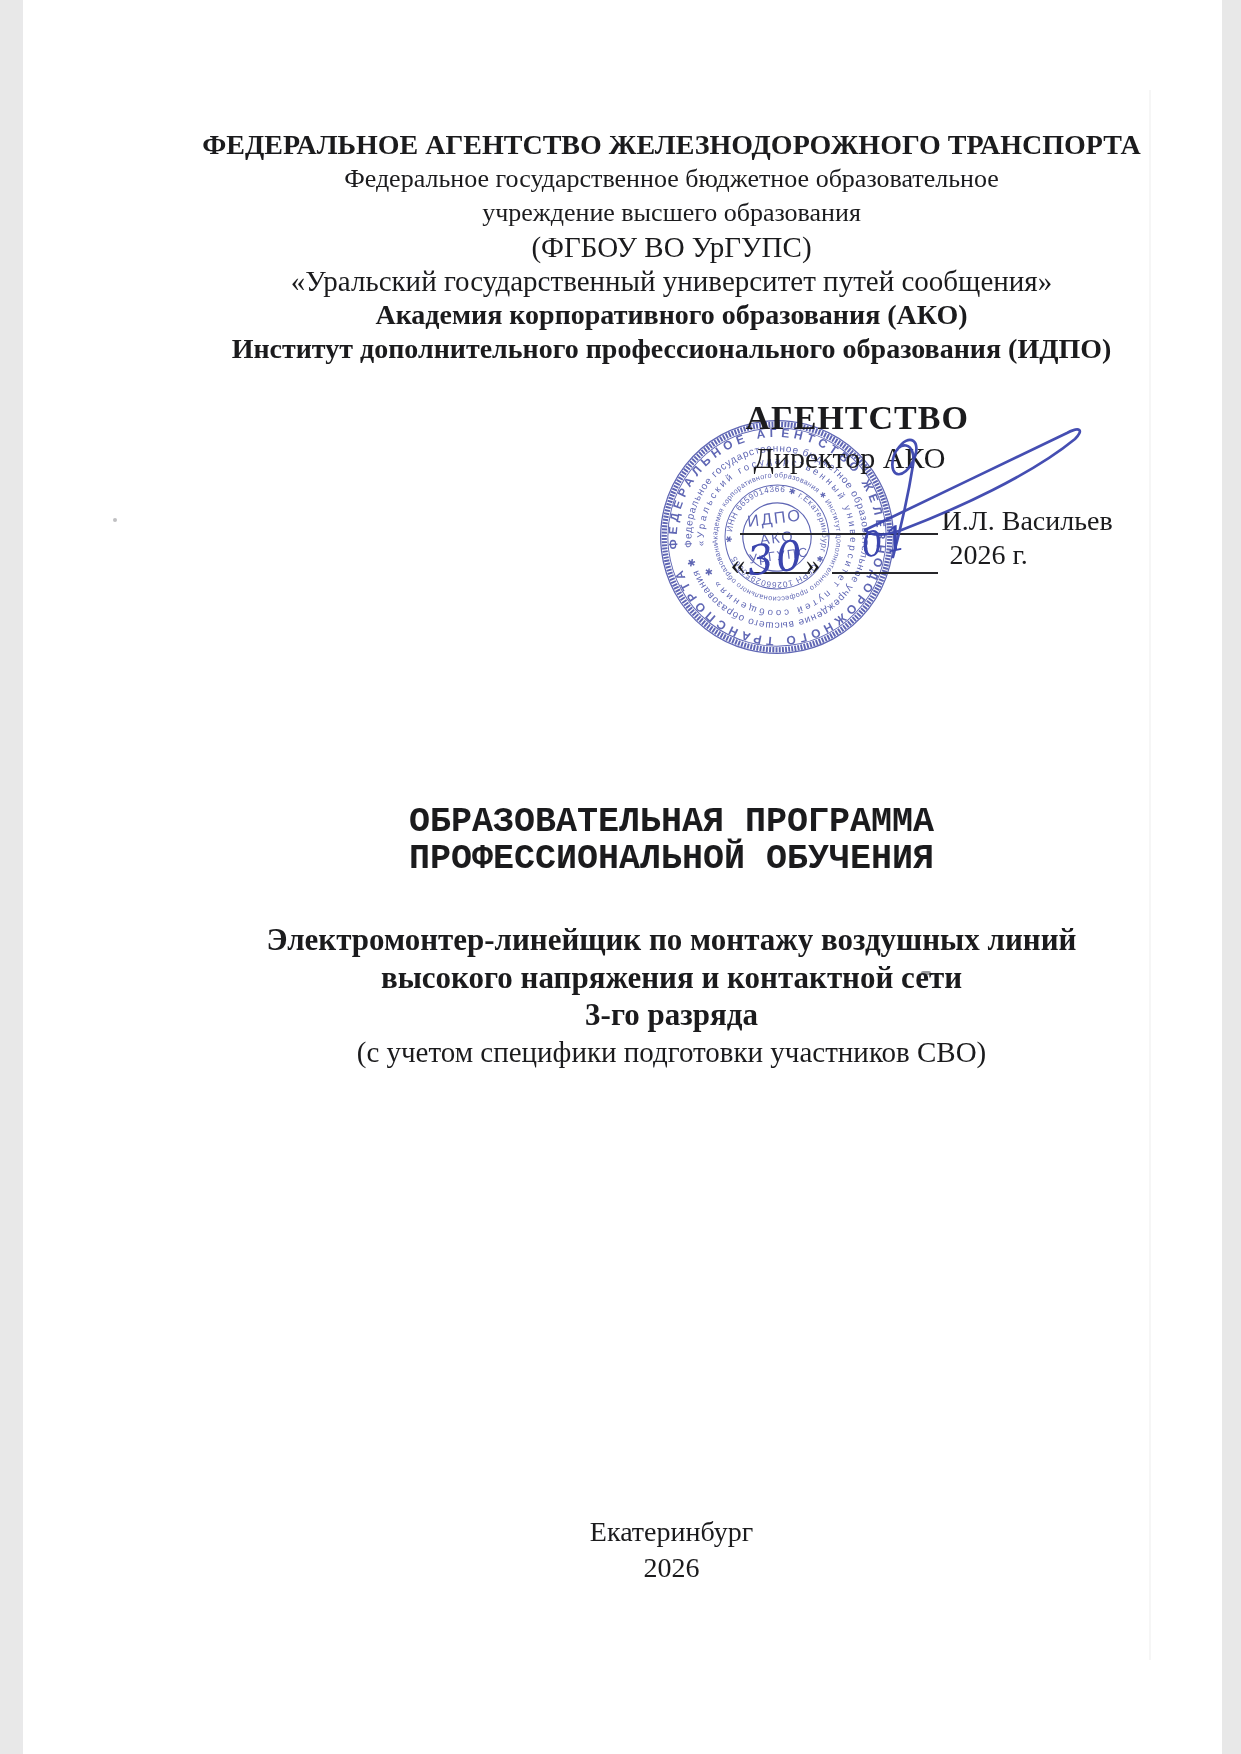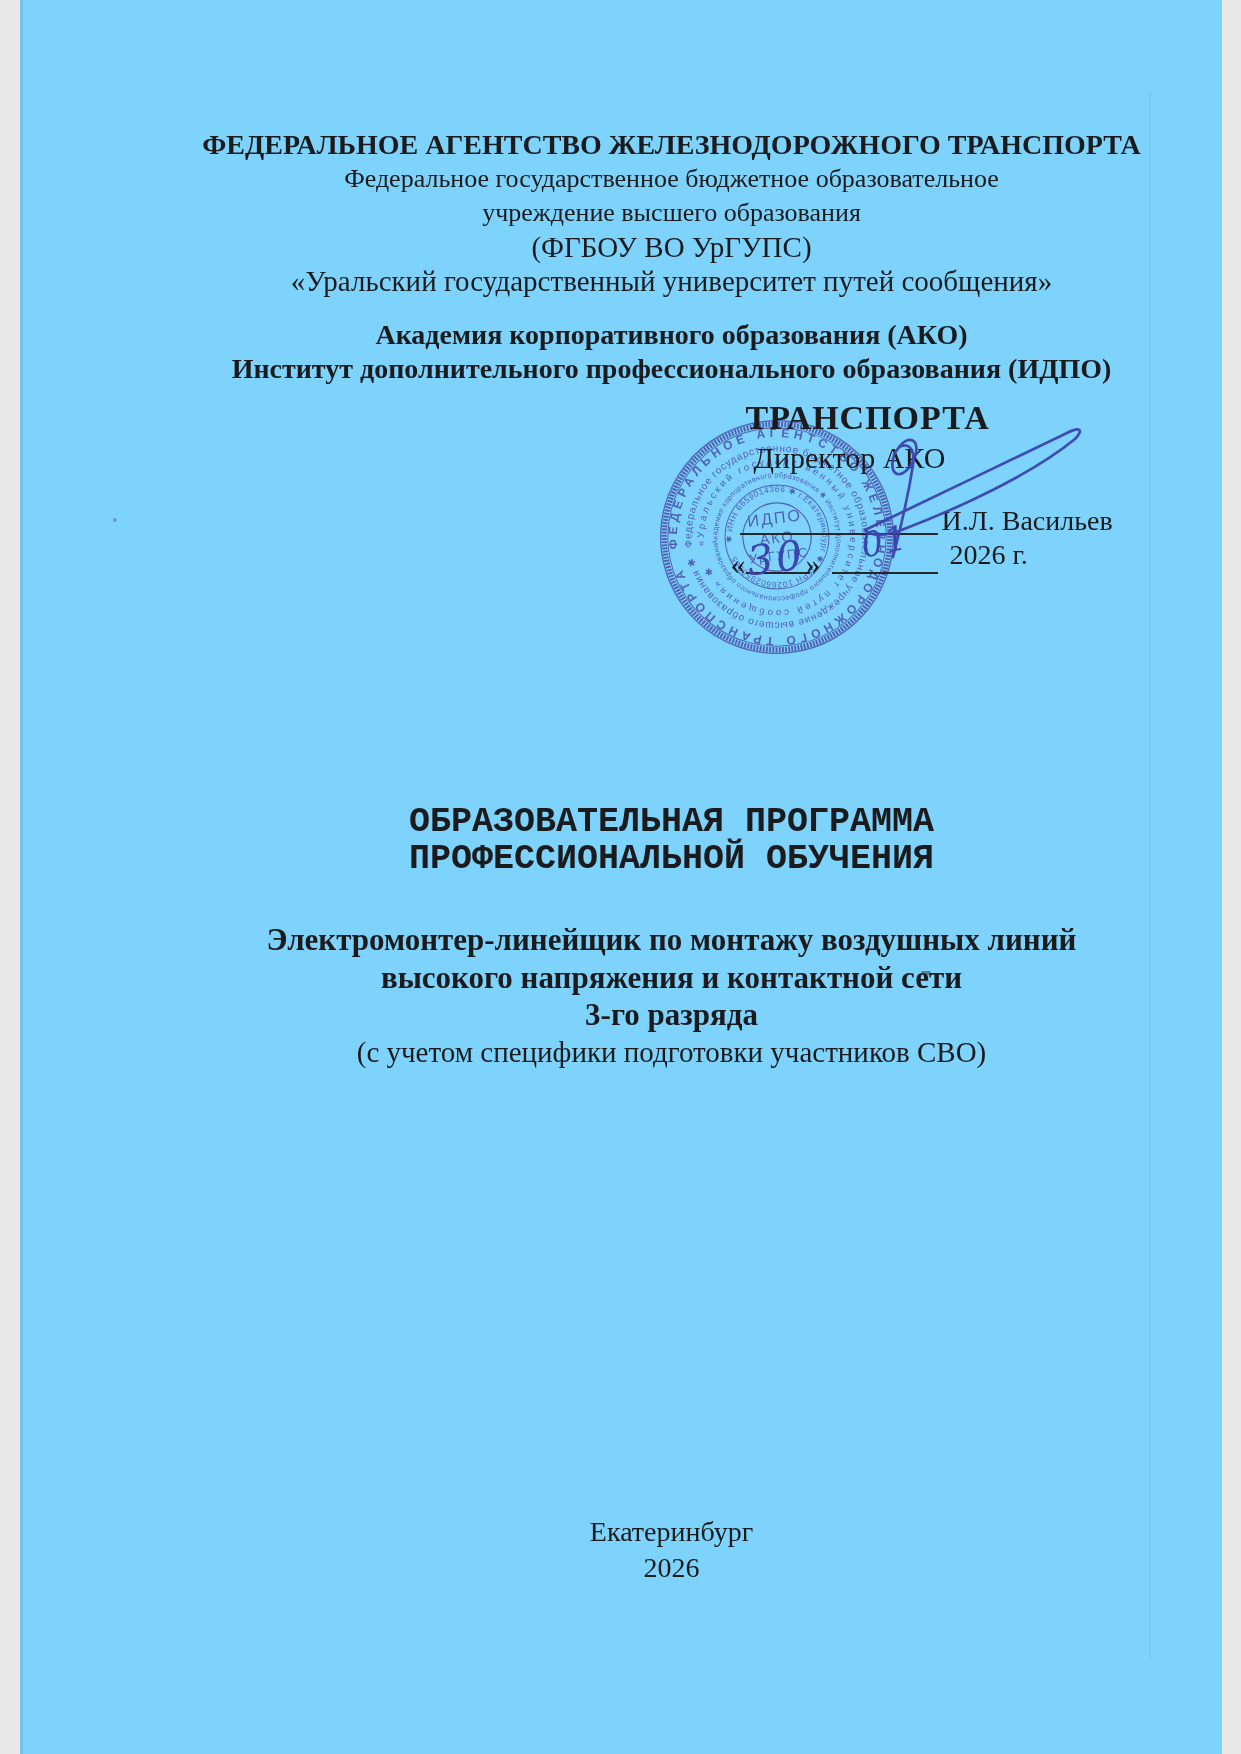--- a/index.html
+++ b/index.html
@@ -1,30 +1,30 @@
 <!DOCTYPE html>
 <html><head>
 <meta charset="utf-8">
 <style>
   html,body{margin:0;padding:0;background:#e8e8e8;}
   .page{
     position:relative; width:1202px; height:1754px; margin:0 auto;
-    background:#7dd3fc; overflow:hidden;
+    background:#ffffff; overflow:hidden;
     font-family:"Liberation Serif","DejaVu Serif",serif;
     color:#1b1b1d;
   }
   .centercol{position:absolute; left:140px; width:1024px; text-align:center;}
   
   .letterhead{top:128px;}
   .lh-line{line-height:34px; white-space:nowrap;}
   .lh1{font-size:28px; font-weight:bold;}
   .lh2,.lh3{font-size:26px;}
   .lh4{font-size:29px;}
   .lh5{font-size:29px;}
-  .lh6{font-size:28px; font-weight:bold;margin-top:20px;}
+  .lh6{font-size:28px; font-weight:bold;}
   .lh7{font-size:28px; font-weight:bold;}
   
   .approval-label{position:absolute; left:726px; top:399px; font-size:34px; font-weight:bold; letter-spacing:1px; z-index:4;}
   .approver-title{position:absolute; left:734px; top:441px; font-size:30px; z-index:4;}
   .signer-name{position:absolute; left:922px; top:505px; font-size:28px; z-index:4;}
   .year-label{position:absolute; left:930px; top:539px; font-size:28px; z-index:4;}
   .quote{position:absolute; top:547px; font-size:30px; z-index:4;}
   .quote-open{left:711px;}
   .quote-close{left:786px;}
   .fill-line{position:absolute; height:2px; background:#26262a; z-index:4;}
@@ -88,21 +88,21 @@
       <text font-size="10" letter-spacing="2.8" fill="#4a52aa" font-family="&quot;Liberation Sans&quot;, sans-serif"><textPath href="#ringpath2" xlink:href="#ringpath2">«Уральский государственный университет путей сообщения» ✱</textPath></text>
       <path id="ringpath3" d="M 68,130 a 62,62 0 1 1 124,0 a 62,62 0 1 1 -124,0" fill="none"></path>
       <text font-size="7.6" letter-spacing="0.3" fill="#4a52aa" font-family="&quot;Liberation Sans&quot;, sans-serif"><textPath href="#ringpath3" xlink:href="#ringpath3">Академия корпоративного образования ✱ Институт дополнительного профессионального образования ✱</textPath></text>
       <path id="ringpath4" d="M 83,130 a 47,47 0 1 1 94,0 a 47,47 0 1 1 -94,0" fill="none"></path>
       <text font-size="8.6" letter-spacing="0.6" fill="#4a52aa" font-family="&quot;Liberation Sans&quot;, sans-serif"><textPath href="#ringpath4" xlink:href="#ringpath4">✱ ИНН 6659014366 ✱ г.Екатеринбург ✱ ОГРН 1026602950065</textPath></text>
       <text x="130" y="116" text-anchor="middle" font-size="17" letter-spacing="2" fill="#4a52aa" font-family="&quot;Liberation Sans&quot;, sans-serif">ИДПО</text>
       <text x="130" y="136" text-anchor="middle" font-size="15" letter-spacing="2" fill="#4a52aa" font-family="&quot;Liberation Sans&quot;, sans-serif">АКО</text>
       <text x="130" y="154" text-anchor="middle" font-size="13.5" letter-spacing="2" fill="#4a52aa" font-family="&quot;Liberation Sans&quot;, sans-serif">УрГУПС</text>
     </svg>
 
-  <div class="approval-label">ТРАНСПОРТА</div>
+  <div class="approval-label">АГЕНТСТВО</div>
   <div class="approver-title">Директор АКО</div>
   <div class="signer-name">И.Л. Васильев</div>
   <div class="year-label">2026 г.</div>
   <span class="quote quote-open">«</span>
   <span class="quote quote-close">»</span>
   <div class="fill-line sig-line"></div>
   <div class="fill-line day-line"></div>
   <div class="fill-line month-line"></div>
   <div class="ink day-hw">30</div>
   <div class="ink month-hw">01</div>

